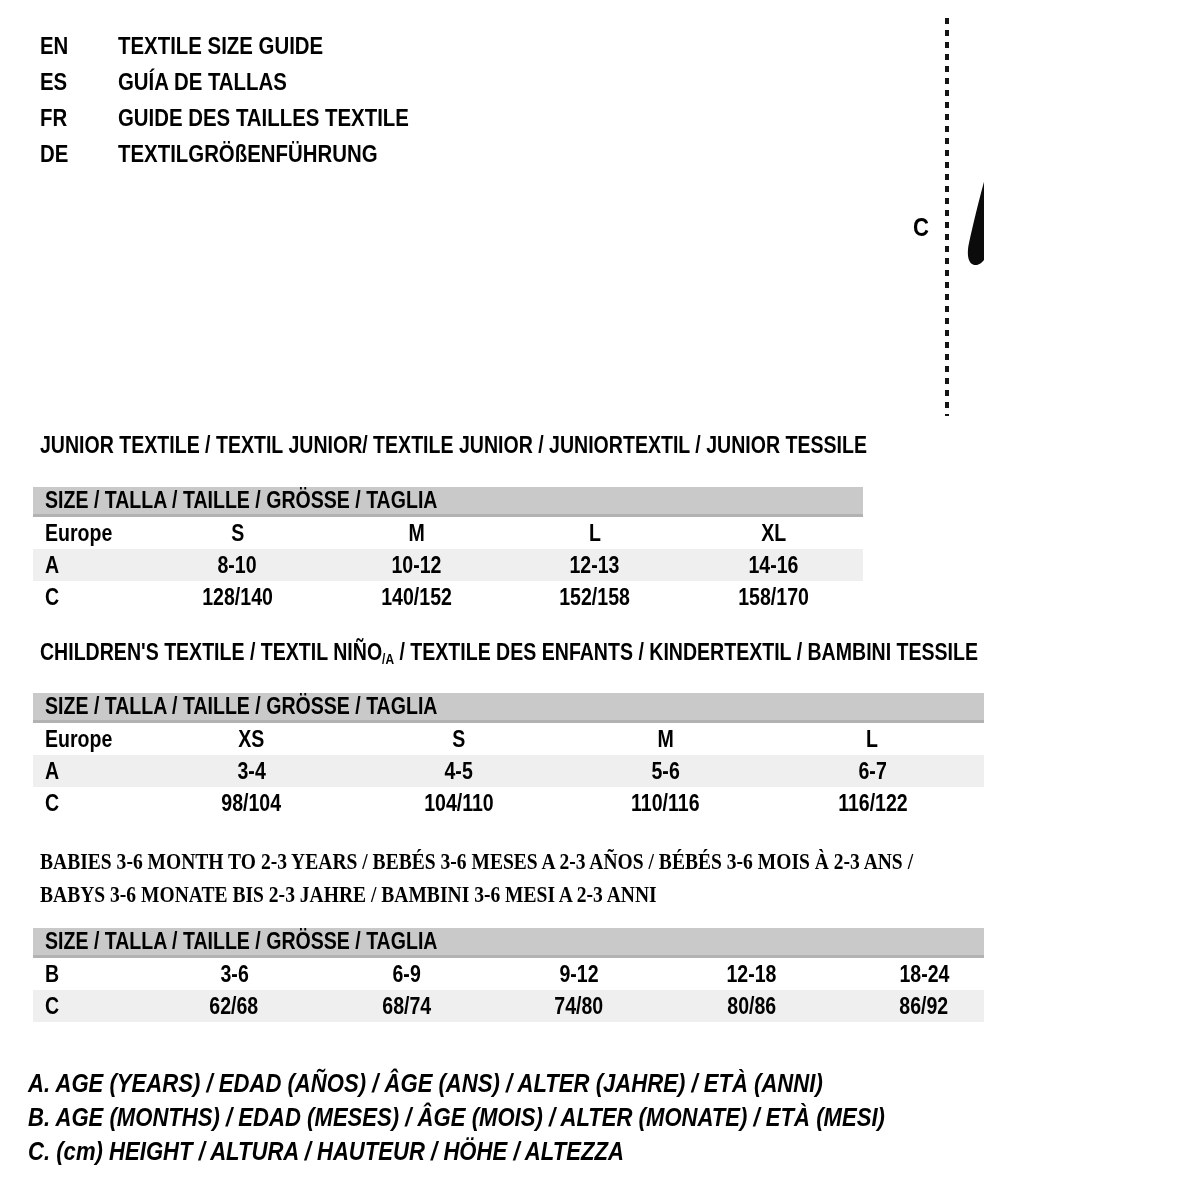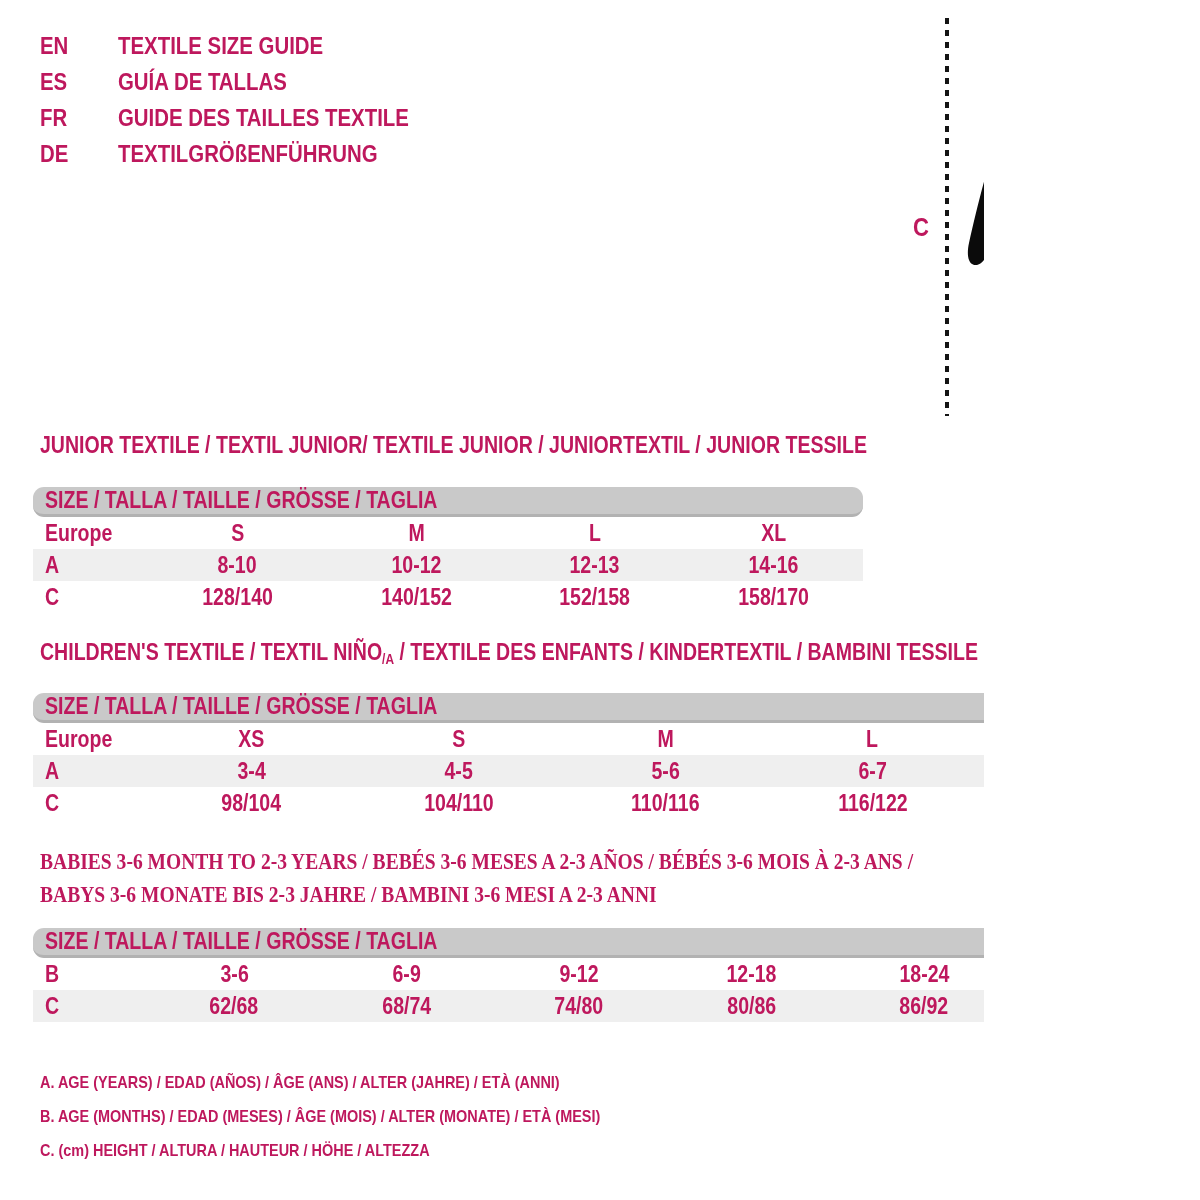--- a/index.html
+++ b/index.html
@@ -1,20 +1,20 @@
 <!DOCTYPE html>
 <html><head>
 <meta charset="utf-8">
 <style>
   html,body { margin:0; padding:0; background:#ffffff; }
   .page {
     position:relative; width:984px; height:1200px;
     background:#ffffff; overflow:hidden;
     font-family:"Liberation Sans", sans-serif;
-    font-weight:bold; color:#be185d;
+    font-weight:bold; color:#000000;
     -webkit-font-smoothing:antialiased;
   }
   
   .cx  { display:inline-block; transform:scaleX(0.85); transform-origin:0 50%; white-space:nowrap; }
   .cxc { display:inline-block; transform:scaleX(0.85); transform-origin:50% 50%; white-space:nowrap; }
 
   
   .lang-block { position:absolute; left:40px; top:28px; font-size:24px; }
   .lang-row   { height:36px; line-height:36px; }
   .lang-code  { display:inline-block; width:78px; vertical-align:top; }
@@ -33,21 +33,21 @@
   .sec-title .sub { font-size:14px; vertical-align:-4px; }
   .title-junior   { top:430px; }
   .title-children { top:637px; }
   .title-babies   { top:845px;font-family:Liberation Serif, serif; }
   .title-babies .line { display:block; height:33px; line-height:33px; }
 
   
   .bar {
     position:absolute; left:33px; height:27px; line-height:27px;
     background:#c9c9c9; border-bottom:3px solid #b2b2b2;
-    padding-left:12px; font-size:23px; box-sizing:content-box;border-radius:11px;
+    padding-left:12px; font-size:23px; box-sizing:content-box;
   }
   .bar-junior   { top:487px; width:818px; }
   .bar-children { top:693px; width:1138px; }
   .bar-babies   { top:928px; width:1138px; }
 
   
   table.tbl { position:absolute; left:33px; border-collapse:collapse; table-layout:fixed; }
   .tbl-junior   { top:517px; width:830px; }
   .tbl-children { top:723px; width:1150px; }
   .tbl-babies   { top:958px; width:1150px; }
@@ -59,21 +59,21 @@
   
   .sliver { position:absolute; left:1196px; width:4px; }
   .sliver.gray  { background:#c9c9c9; border-bottom:3px solid #b2b2b2; height:27px; }
   .sliver.light { background:#efefef; height:32px; }
   .sliver-children-bar { top:693px; }
   .sliver-children-row { top:755px; }
   .sliver-babies-bar   { top:928px; }
   .sliver-babies-row   { top:990px; }
 
   
-  .notes { position:absolute; left:40px; top:1066px; font-size:17px; }
+  .notes { position:absolute; left:28px; top:1066px; font-size:26px;font-style:italic; }
   .note-line { height:34px; line-height:34px; }
 </style>
 </head>
 <body>
 
 <div class="page">
 
   <div class="lang-block">
     <div class="lang-row">
       <span class="lang-code"><span class="cx">EN</span></span><span class="lang-title"><span class="cx">TEXTILE SIZE GUIDE</span></span>

